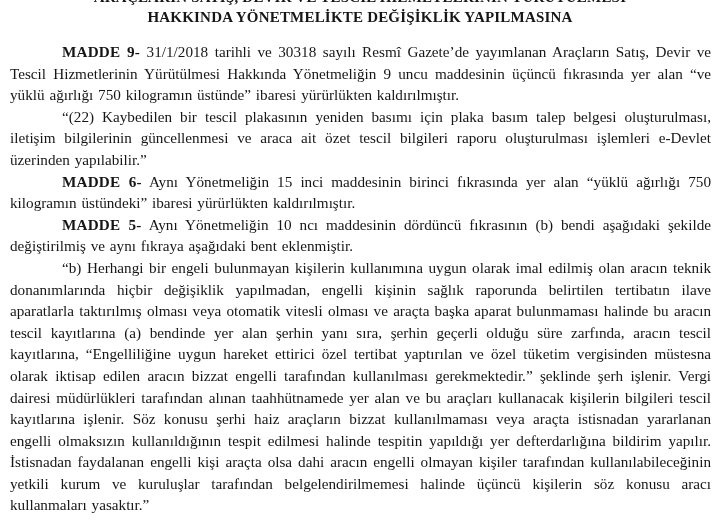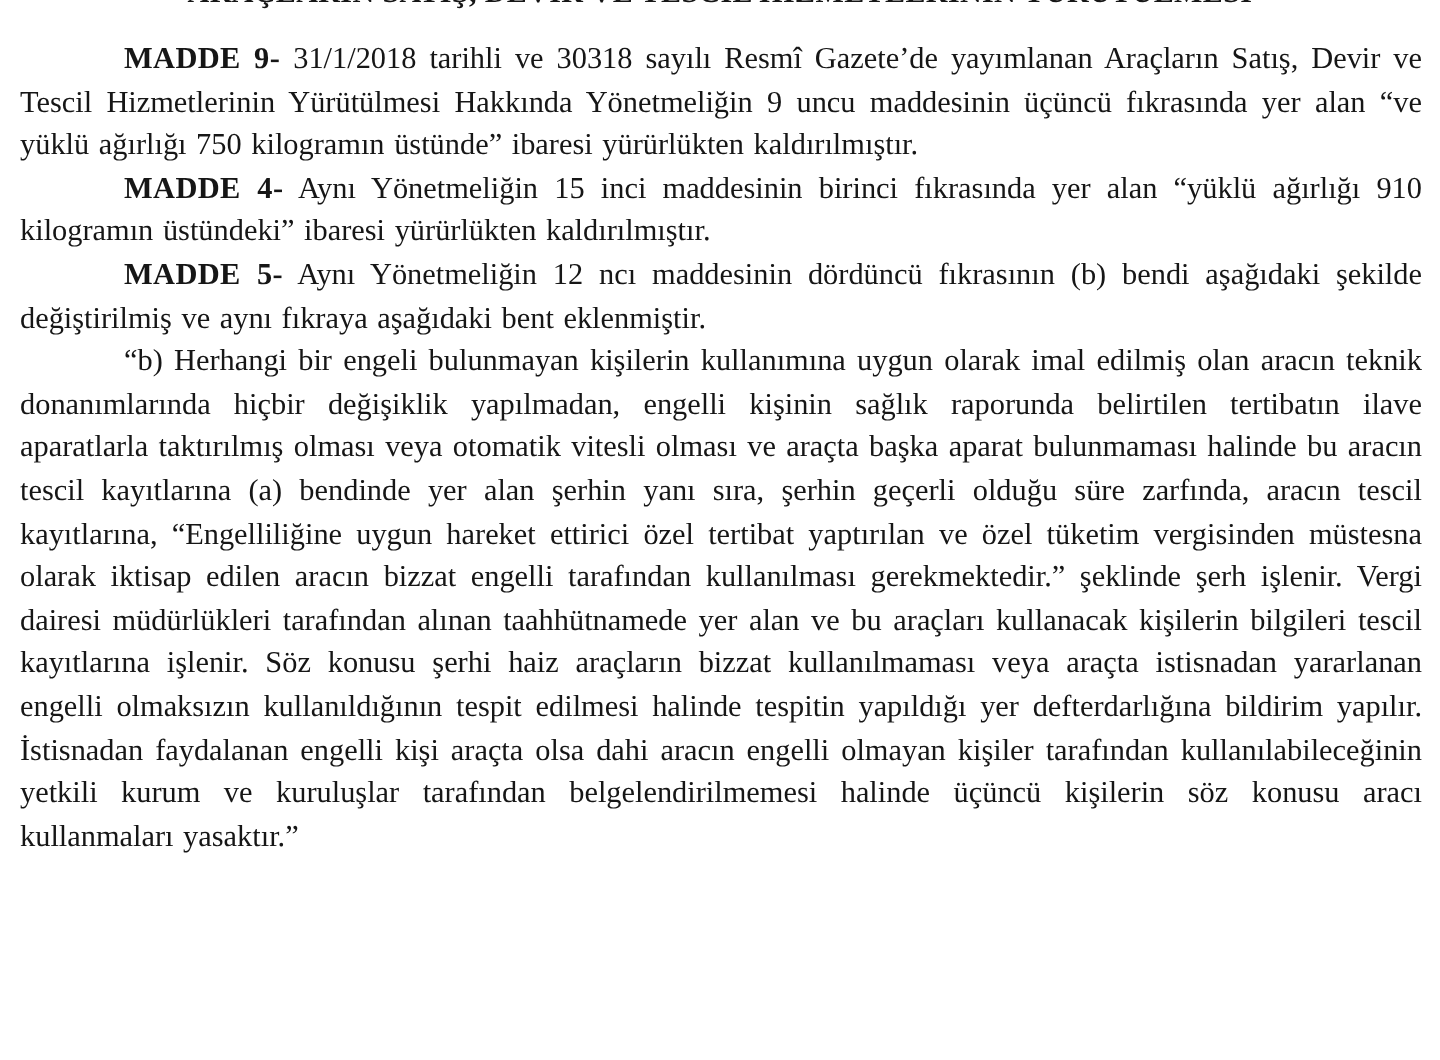--- a/index.html
+++ b/index.html
@@ -60,29 +60,31 @@
 </style>
 </head>
 <body>
 
 <div class="page">
 
   <div class="title-block">
     <div class="title-clip">
       <span class="clipped-line">ARAÇLARIN SATIŞ, DEVİR VE TESCİL HİZMETLERİNİN YÜRÜTÜLMESİ</span>
     </div>
+    <div class="title-line">HAKKINDA YÖNETMELİKTE DEĞİŞİKLİK YAPILMASINA</div>
   </div>
 
   <div class="body-block">
 
     <p class="body-par"><b class="p-label">MADDE 9-</b> <span>31/1/2018 tarihli ve 30318 sayılı Resmî Gazete’de yayımlanan Araçların Satış, Devir ve Tescil Hizmetlerinin Yürütülmesi Hakkında Yönetmeliğin 9 uncu maddesinin üçüncü fıkrasında yer alan “ve yüklü ağırlığı 750 kilogramın üstünde” ibaresi yürürlükten kaldırılmıştır.</span></p>
 
 
+    <p class="body-par"><span>“(22) Kaybedilen bir tescil plakasının yeniden basımı için plaka basım talep belgesi oluşturulması, iletişim bilgilerinin güncellenmesi ve araca ait özet tescil bilgileri raporu oluşturulması işlemleri e-Devlet üzerinden yapılabilir.”</span></p>
 
-    <p class="body-par"><b class="p-label">MADDE 4-</b> <span>Aynı Yönetmeliğin 15 inci maddesinin birinci fıkrasında yer alan “yüklü ağırlığı 910 kilogramın üstündeki” ibaresi yürürlükten kaldırılmıştır.</span></p>
+    <p class="body-par"><b class="p-label">MADDE 6-</b> <span>Aynı Yönetmeliğin 15 inci maddesinin birinci fıkrasında yer alan “yüklü ağırlığı 750 kilogramın üstündeki” ibaresi yürürlükten kaldırılmıştır.</span></p>
 
-    <p class="body-par"><b class="p-label">MADDE 5-</b> <span>Aynı Yönetmeliğin 12 ncı maddesinin dördüncü fıkrasının (b) bendi aşağıdaki şekilde değiştirilmiş ve aynı fıkraya aşağıdaki bent eklenmiştir.</span></p>
+    <p class="body-par"><b class="p-label">MADDE 5-</b> <span>Aynı Yönetmeliğin 10 ncı maddesinin dördüncü fıkrasının (b) bendi aşağıdaki şekilde değiştirilmiş ve aynı fıkraya aşağıdaki bent eklenmiştir.</span></p>
 
     <p class="body-par"><span>“b) Herhangi bir engeli bulunmayan kişilerin kullanımına uygun olarak imal edilmiş olan aracın teknik donanımlarında hiçbir değişiklik yapılmadan, engelli kişinin sağlık raporunda belirtilen tertibatın ilave aparatlarla taktırılmış olması veya otomatik vitesli olması ve araçta başka aparat bulunmaması halinde bu aracın tescil kayıtlarına (a) bendinde yer alan şerhin yanı sıra, şerhin geçerli olduğu süre zarfında, aracın tescil kayıtlarına, “Engelliliğine uygun hareket ettirici özel tertibat yaptırılan ve özel tüketim vergisinden müstesna olarak iktisap edilen aracın bizzat engelli tarafından kullanılması gerekmektedir.” şeklinde şerh işlenir. Vergi dairesi müdürlükleri tarafından alınan taahhütnamede yer alan ve bu araçları kullanacak kişilerin bilgileri tescil kayıtlarına işlenir. Söz konusu şerhi haiz araçların bizzat kullanılmaması veya araçta istisnadan yararlanan engelli olmaksızın kullanıldığının tespit edilmesi halinde tespitin yapıldığı yer defterdarlığına bildirim yapılır. İstisnadan faydalanan engelli kişi araçta olsa dahi aracın engelli olmayan kişiler tarafından kullanılabileceğinin yetkili kurum ve kuruluşlar tarafından belgelendirilmemesi halinde üçüncü kişilerin söz konusu aracı kullanmaları yasaktır.”</span></p>
 
   </div>
 
 </div>
 
 </body></html>

